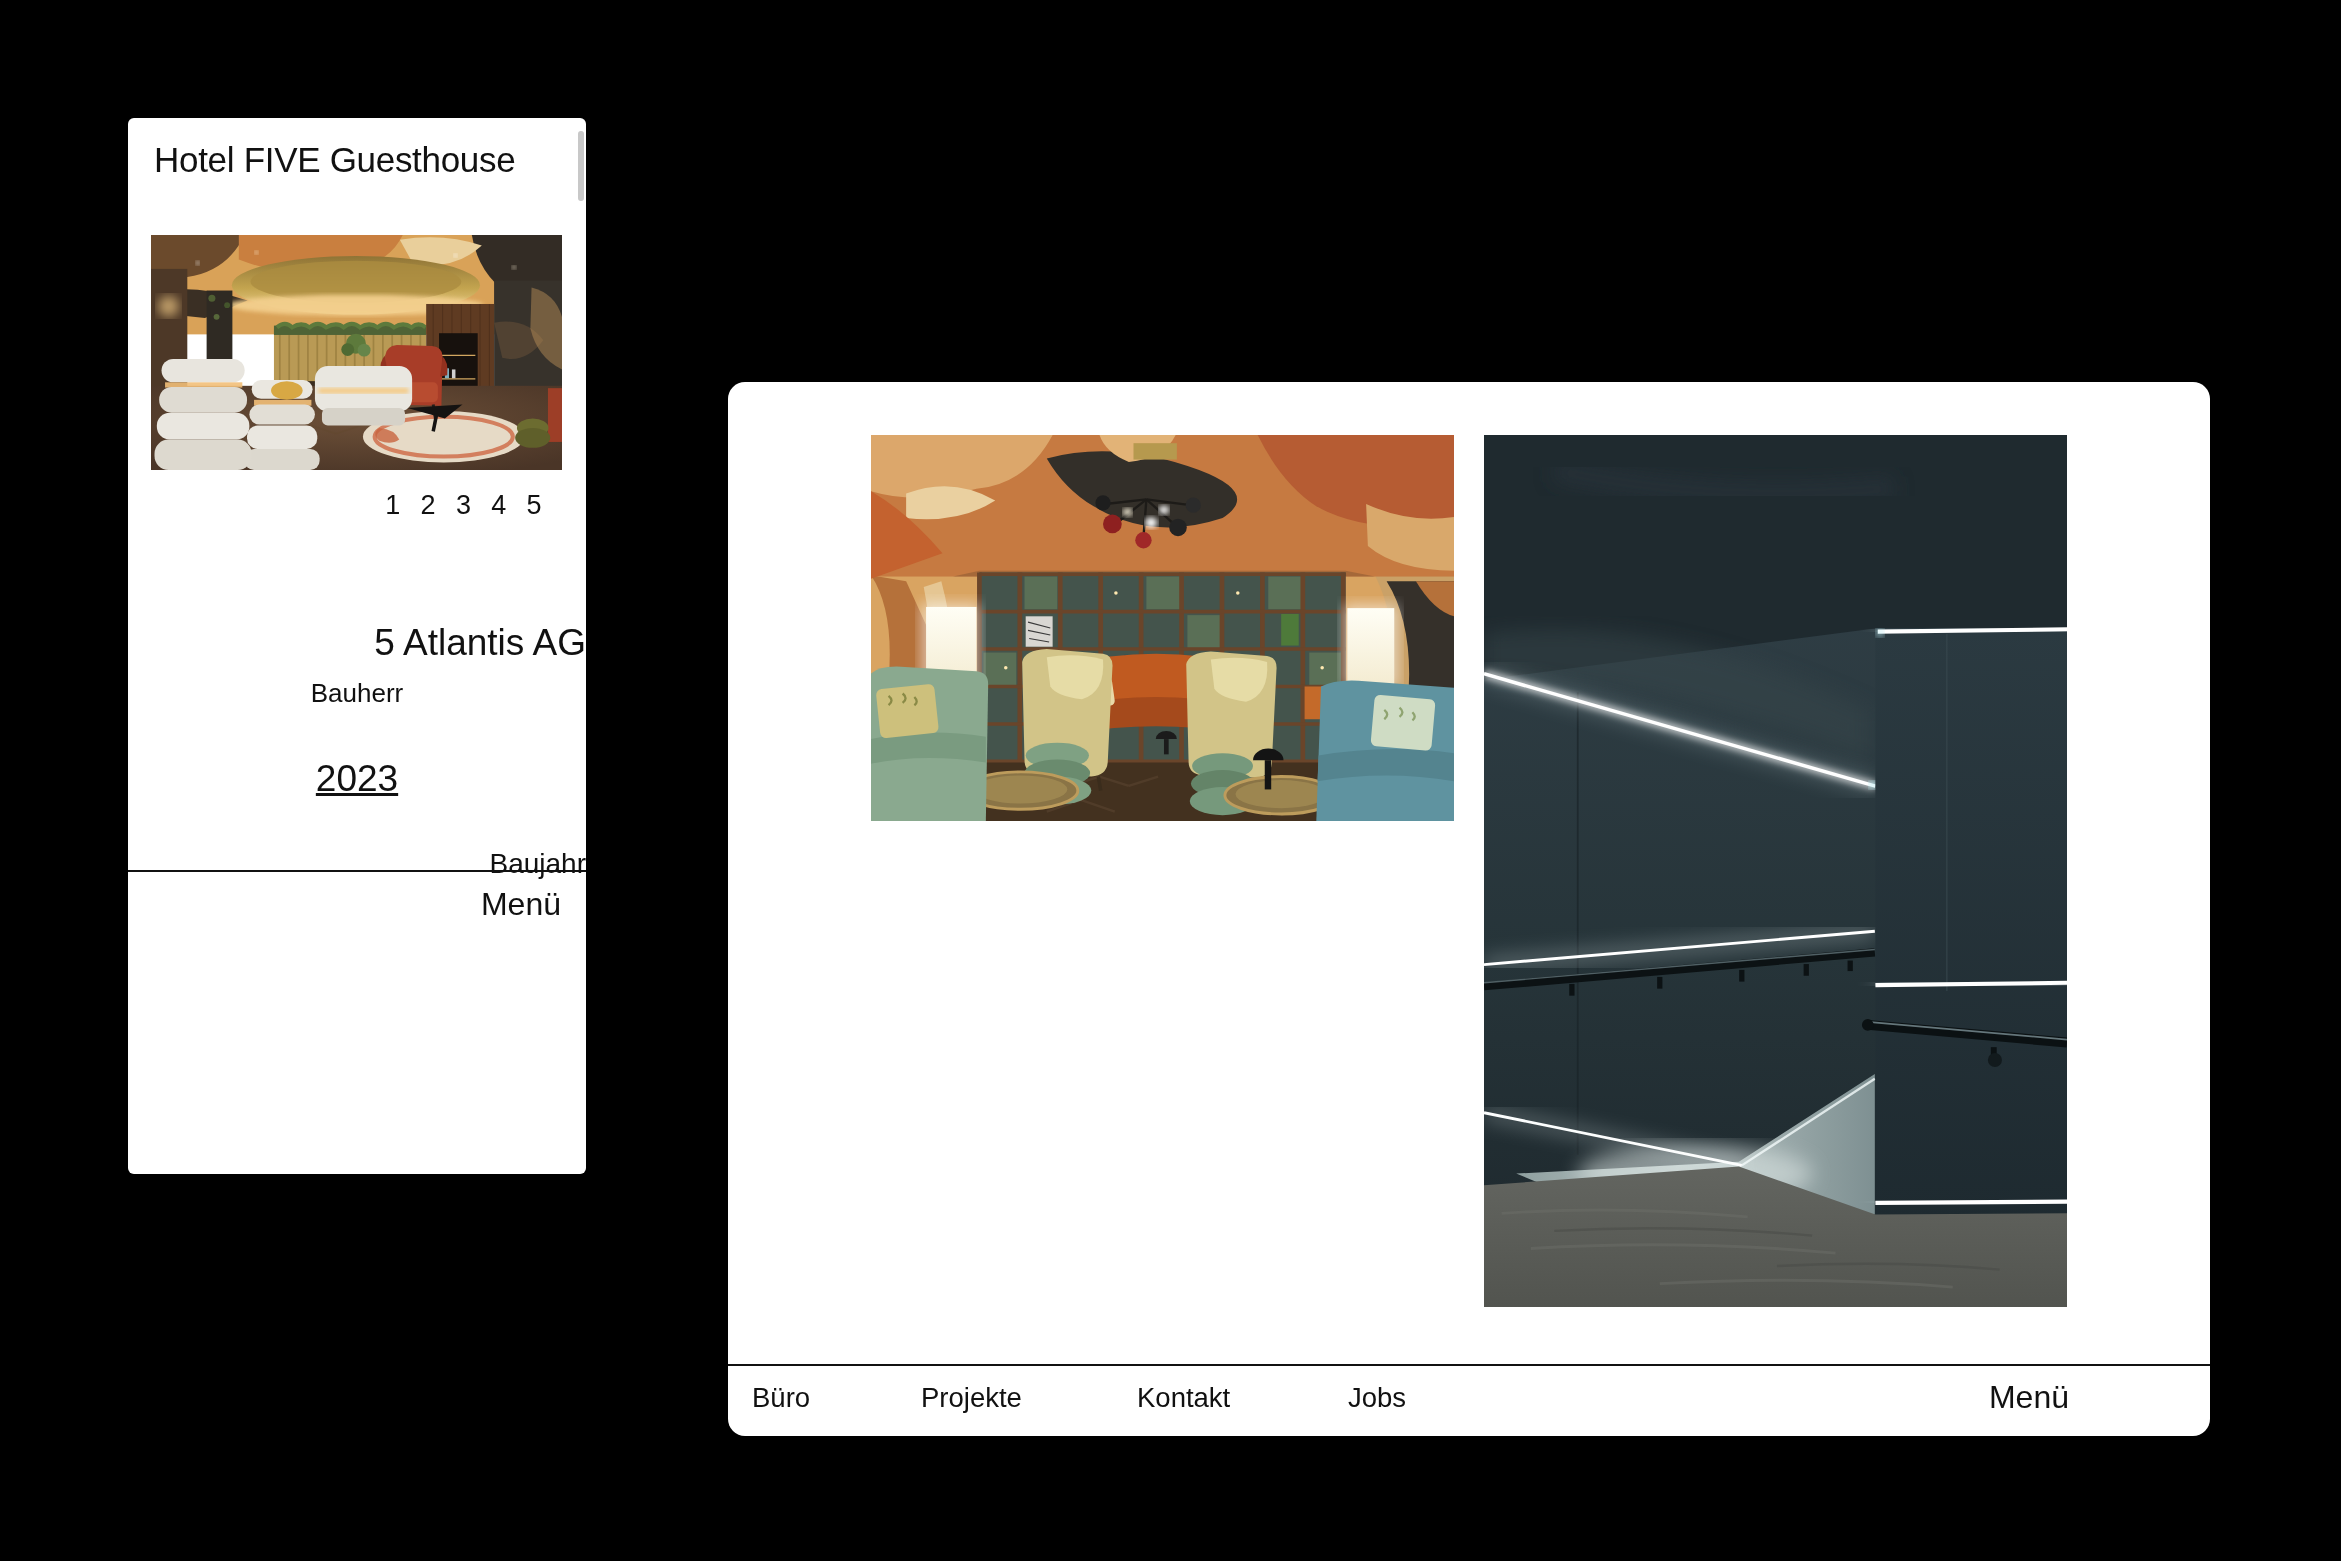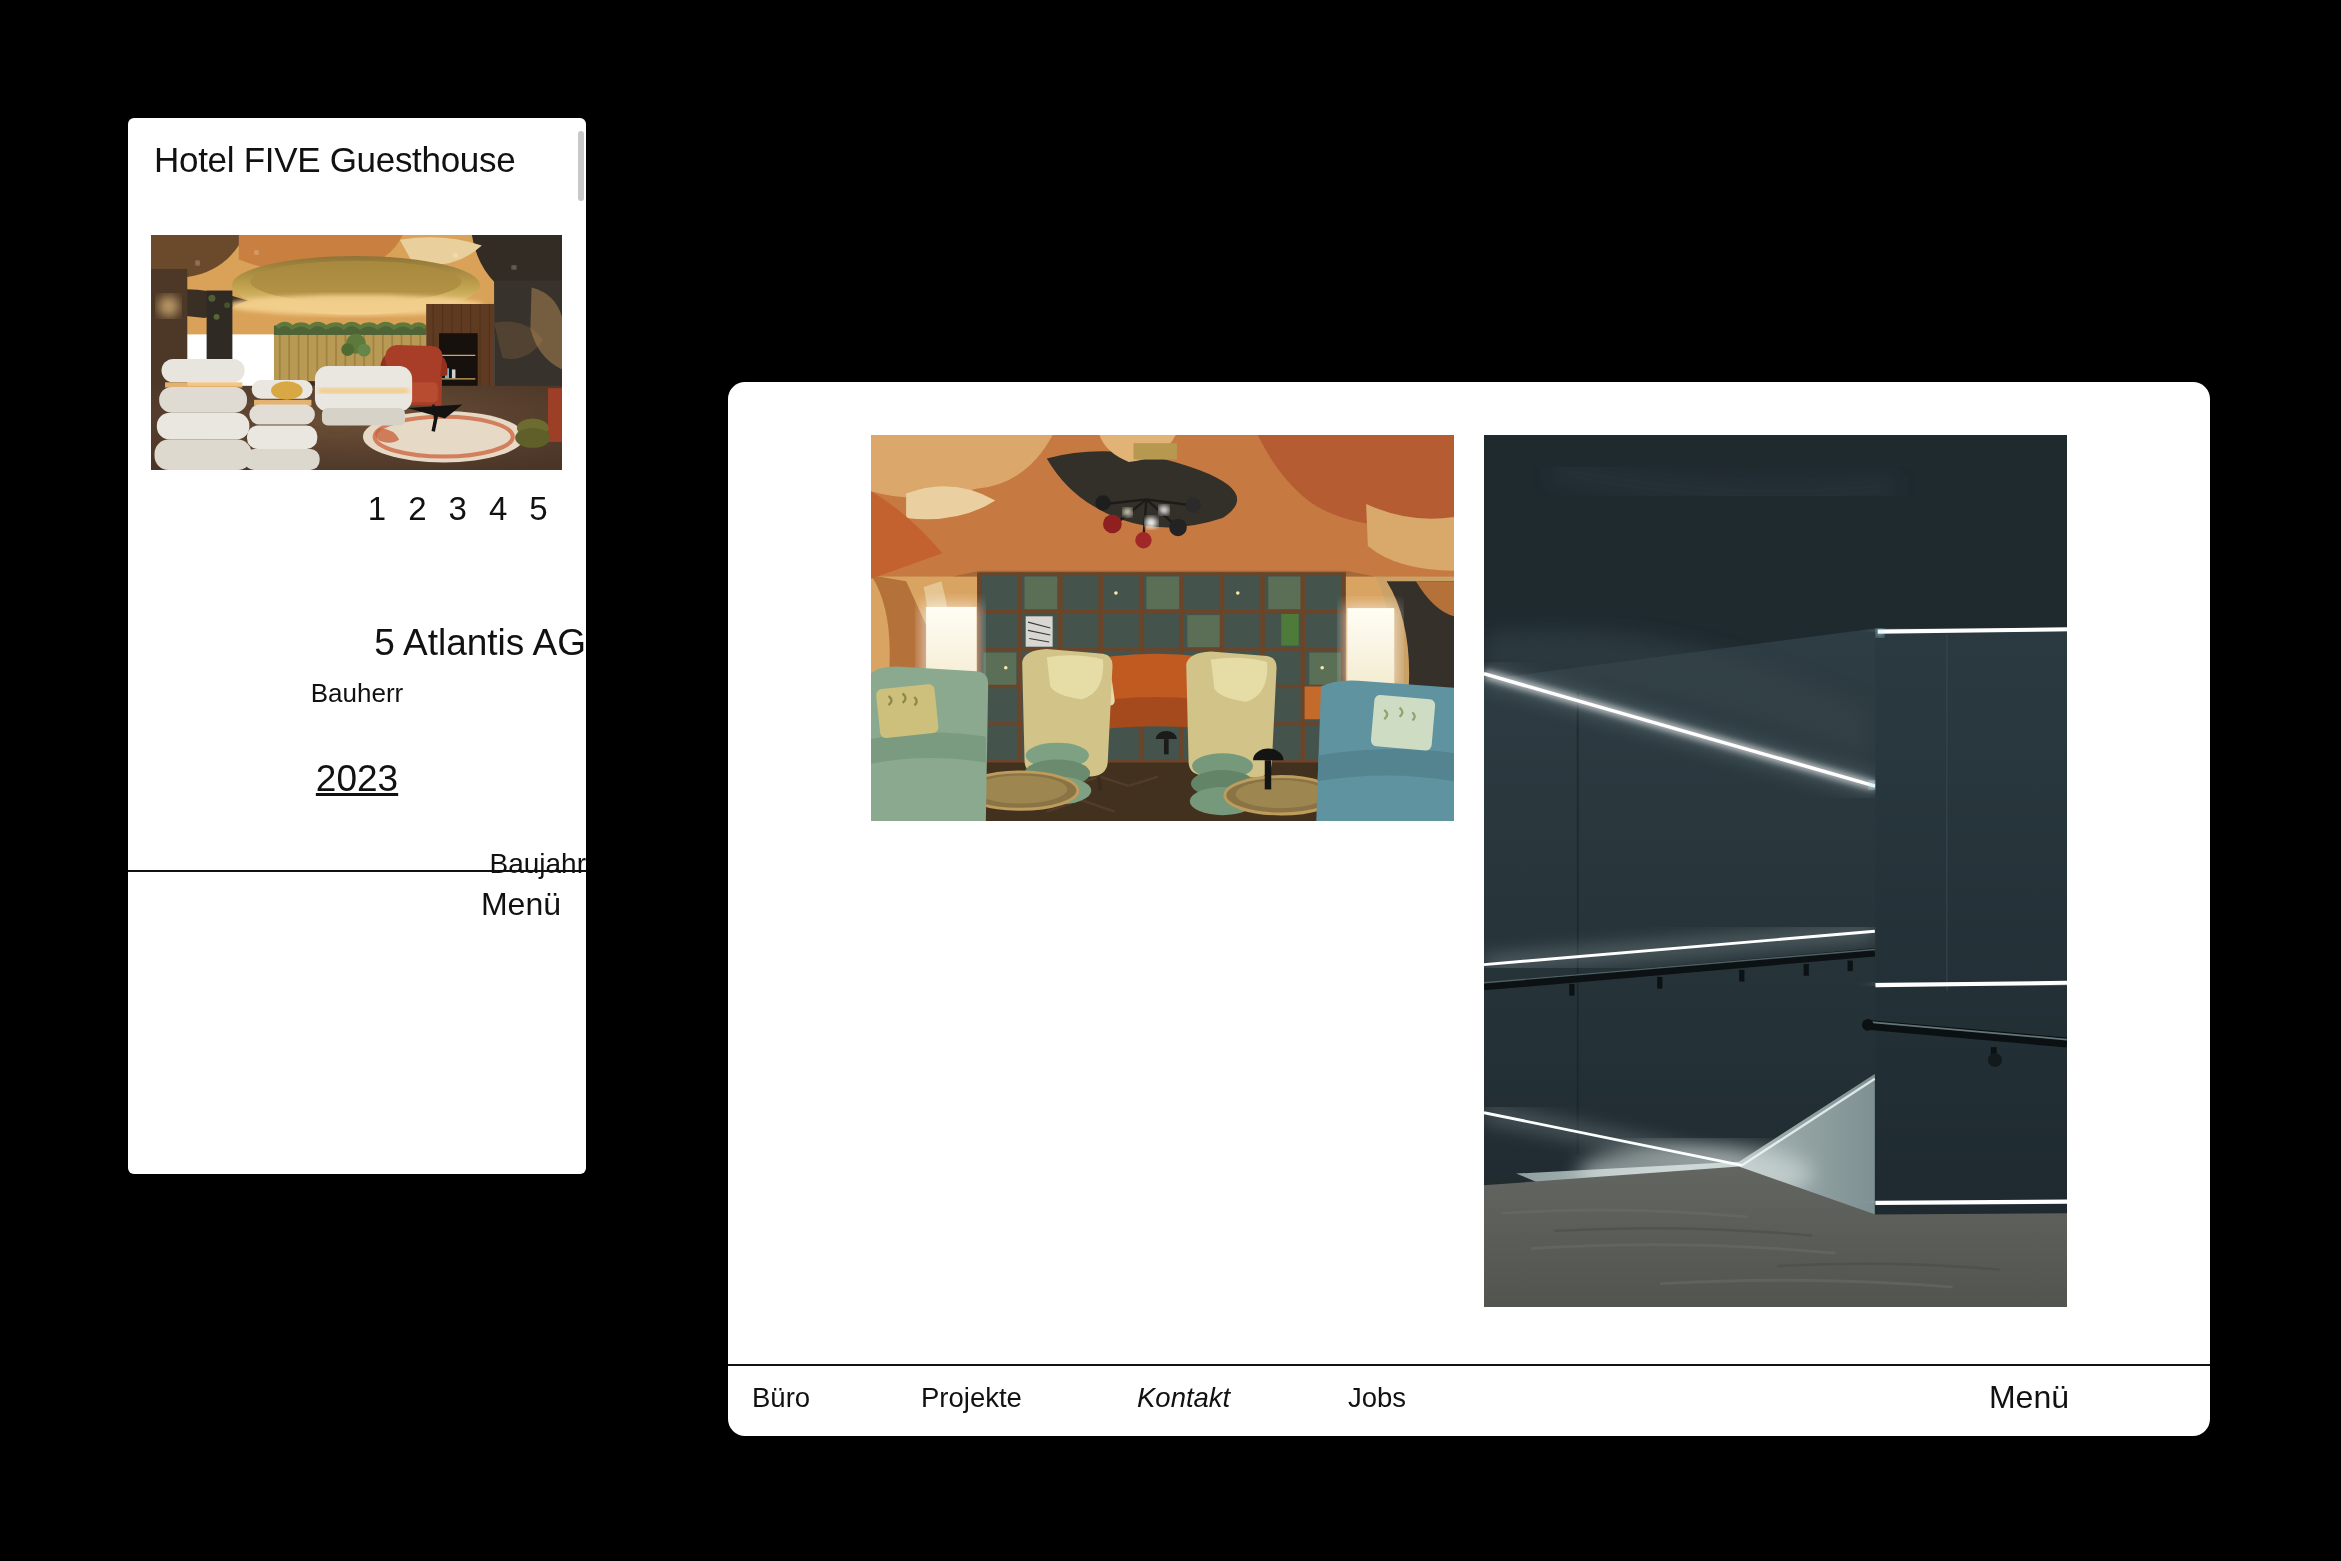--- a/index.html
+++ b/index.html
@@ -14,41 +14,41 @@
   .abs{position:absolute;}
 
   
   .mobile-card{
     left:128px;top:118px;width:458px;height:1056px;
     background:var(--surface);border-radius:5.9px;
   }
   .m-title{left:26px;top:22px;font-size:35px;letter-spacing:-0.3px;white-space:nowrap;}
   .m-scrollbar{right:2.3px;top:13px;width:5.3px;height:70px;background:var(--scrollbar);border-radius:2.9px;}
   .m-photo{left:23px;top:117px;width:411px;height:235px;overflow:hidden;}
-  .m-pagination{right:32px;top:372px;font-size:33px;letter-spacing:6.4px;white-space:nowrap;}
+  .m-pagination{right:38px;top:372px;font-size:27px;letter-spacing:6.4px;white-space:nowrap;}
   .m-pagination span{cursor:pointer;}
   .m-client{left:0;top:504px;width:100%;text-align:right;font-size:37px;}
   .m-client-label{left:0;top:560px;width:100%;text-align:center;font-size:26px;}
   .m-year{left:0;top:640px;width:100%;text-align:center;font-size:37px;text-decoration:underline;}
   .m-year-label{left:0;top:730px;width:100%;text-align:right;font-size:28px;}
   .m-divider{left:0;top:752px;width:100%;height:2.3px;background:var(--ink);}
   .m-menu{right:25px;top:768px;font-size:32px;}
 
   
   .desktop-window{
     left:728px;top:382px;width:1482px;height:1054px;
     background:var(--surface);border-radius:17px;
   }
   .d-img-left{left:143px;top:53px;width:583px;height:386px;overflow:hidden;}
   .d-img-right{left:756px;top:53px;width:583px;height:872px;overflow:hidden;}
   .d-navline{left:0;top:982px;width:100%;height:1.8px;background:var(--ink);}
   .d-nav-item{top:1000px;font-size:27.5px;white-space:nowrap;cursor:pointer;}
   .d-nav-buero{left:24px;}
   .d-nav-projekte{left:193px;}
-  .d-nav-kontakt{left:409px;font-style:italic;}
+  .d-nav-kontakt{left:409px;}
   .d-nav-jobs{left:620px;}
   .d-menu{right:141px;top:997px;font-size:32px;cursor:pointer;}
 
   svg{display:block;width:100%;height:100%;}
 </style>
 </head>
 <body>
 
 <div class="abs mobile-card">
 

